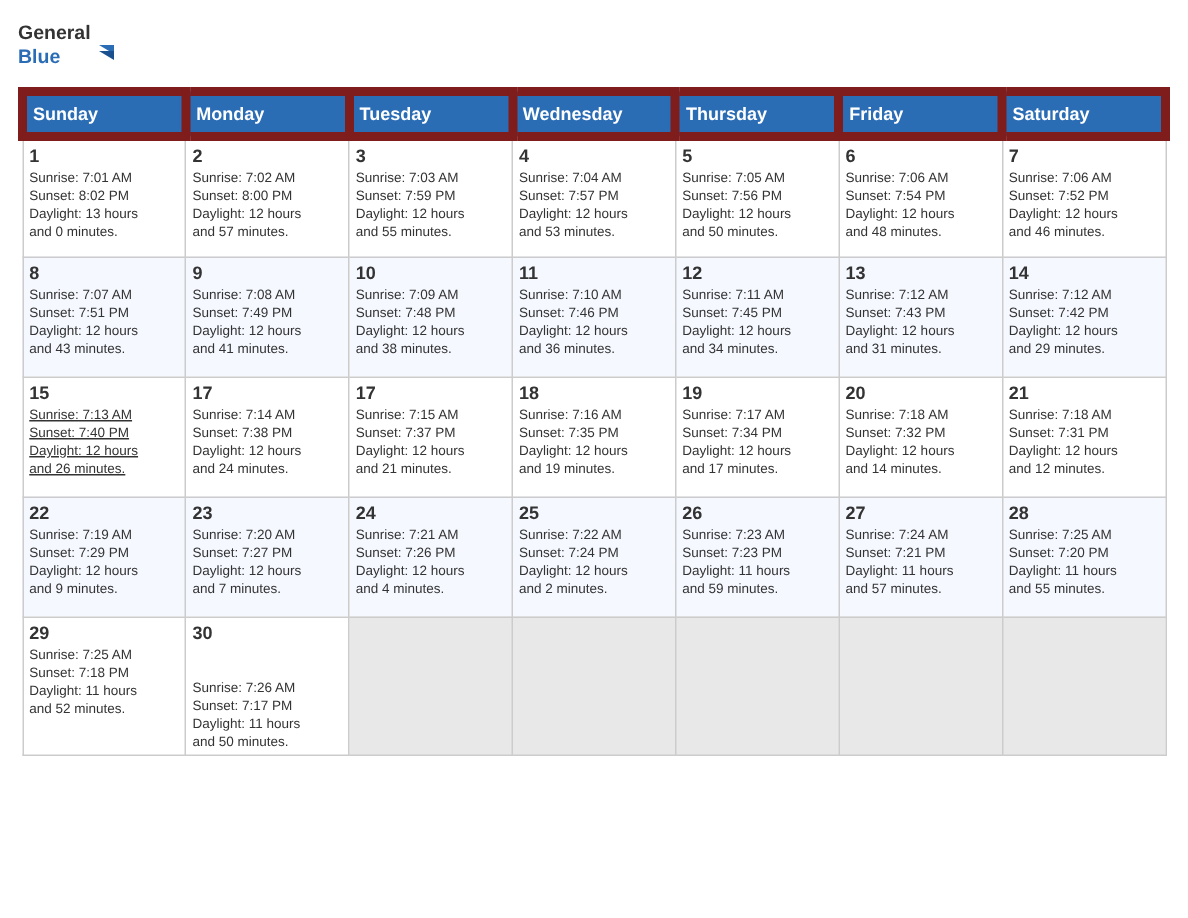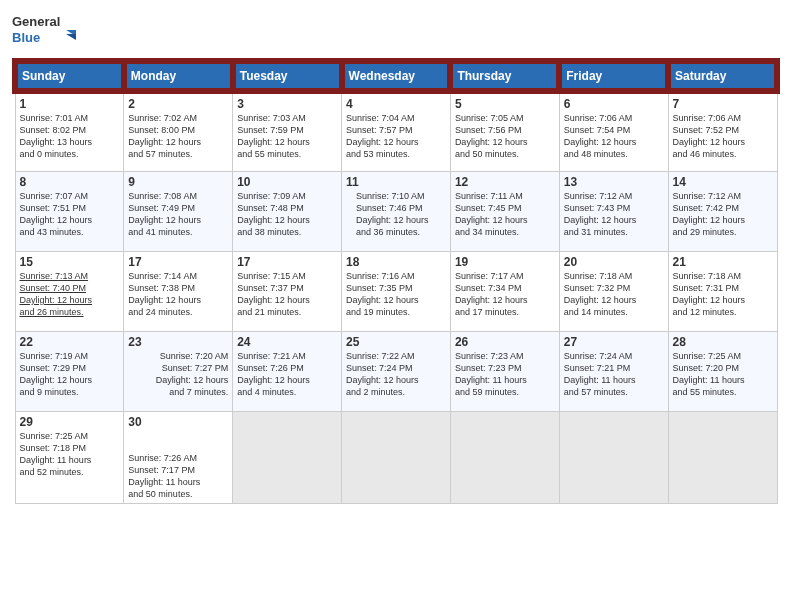--- a/index.html
+++ b/index.html
@@ -179,21 +179,21 @@
           </td>
           <td>
             <span class="day-num">10</span>
             <div class="cell-text" style="white-space: pre-line;">Sunrise: 7:09 AM
 Sunset: 7:48 PM
 Daylight: 12 hours
 and 38 minutes.</div>
           </td>
           <td>
             <span class="day-num">11</span>
-            <div class="cell-text" style="white-space: pre-line; margin-left: 10px;">Sunrise: 7:10 AM
+            <div class="cell-text" style="white-space: pre-line;">Sunrise: 7:10 AM
 Sunset: 7:46 PM
 Daylight: 12 hours
 and 36 minutes.</div>
           </td>
           <td>
             <span class="day-num">12</span>
             <div class="cell-text" style="white-space: pre-line;">Sunrise: 7:11 AM
 Sunset: 7:45 PM
 Daylight: 12 hours
 and 34 minutes.</div>
@@ -267,21 +267,21 @@
         <tr>
           <td>
             <span class="day-num">22</span>
             <div class="cell-text" style="white-space: pre-line;">Sunrise: 7:19 AM
 Sunset: 7:29 PM
 Daylight: 12 hours
 and 9 minutes.</div>
           </td>
           <td>
             <span class="day-num">23</span>
-            <div class="cell-text" style="white-space: pre-line; text-align: right;">Sunrise: 7:20 AM
+            <div class="cell-text" style="white-space: pre-line;">Sunrise: 7:20 AM
 Sunset: 7:27 PM
 Daylight: 12 hours
 and 7 minutes.</div>
           </td>
           <td>
             <span class="day-num">24</span>
             <div class="cell-text" style="white-space: pre-line;">Sunrise: 7:21 AM
 Sunset: 7:26 PM
 Daylight: 12 hours
 and 4 minutes.</div>

